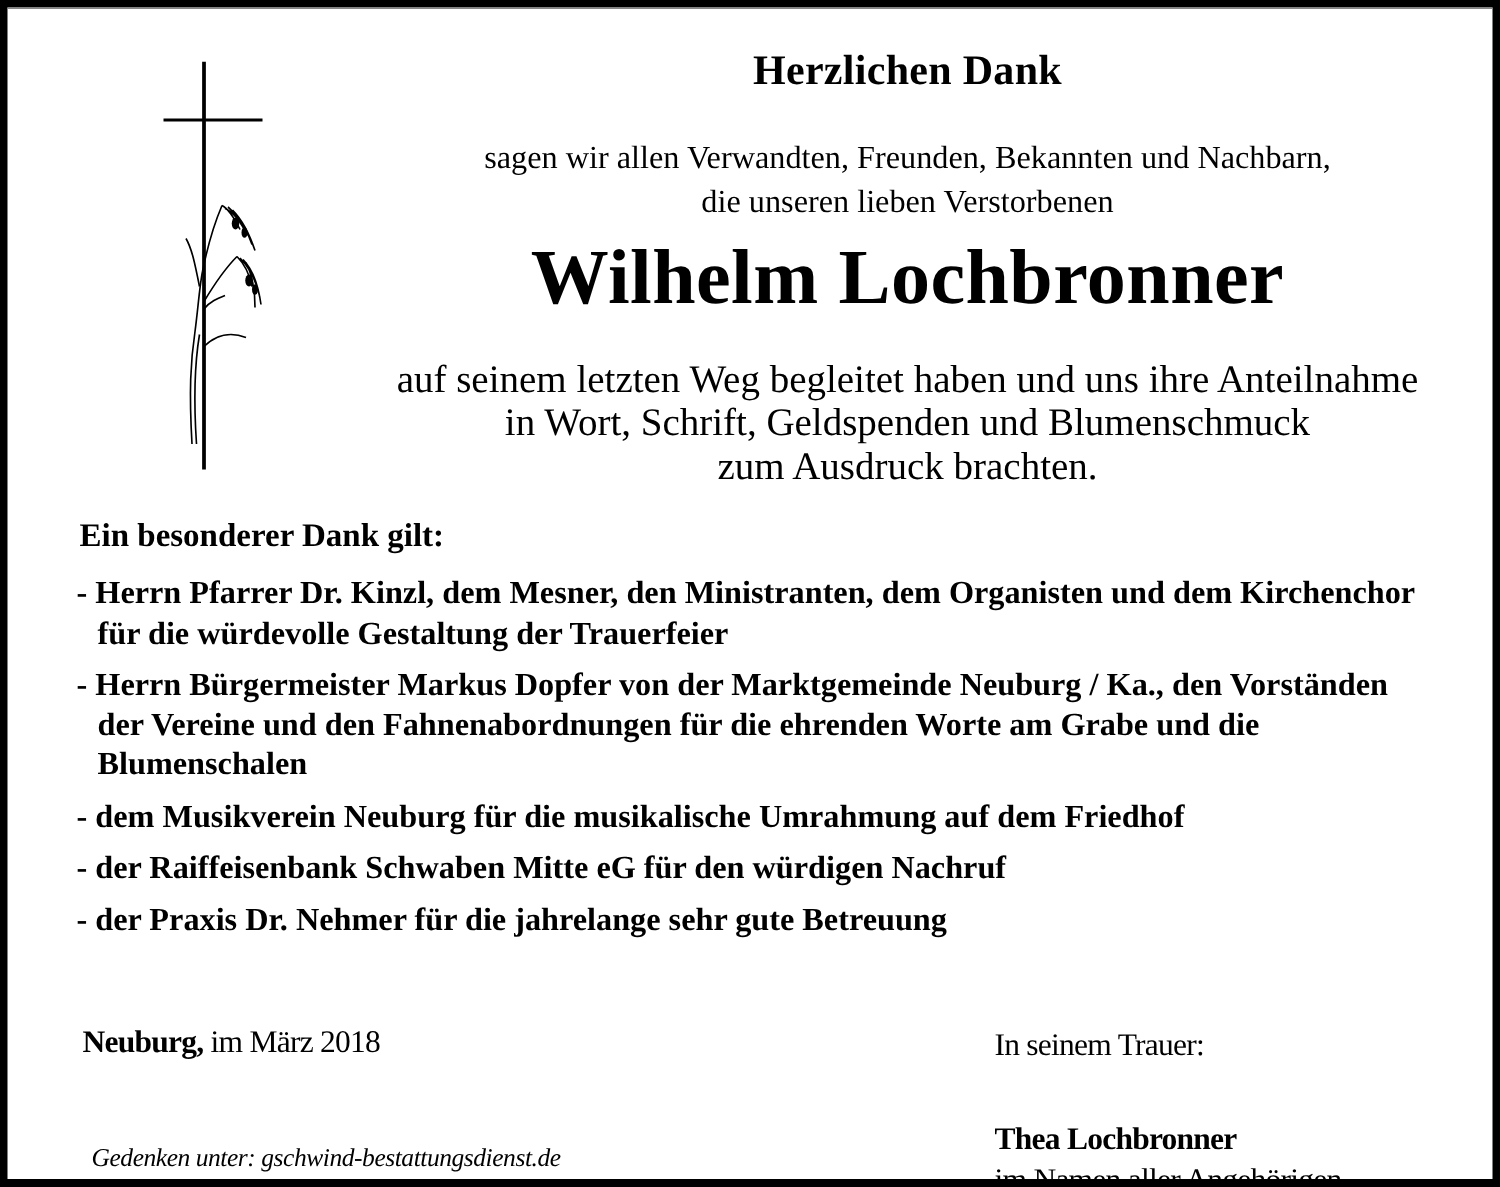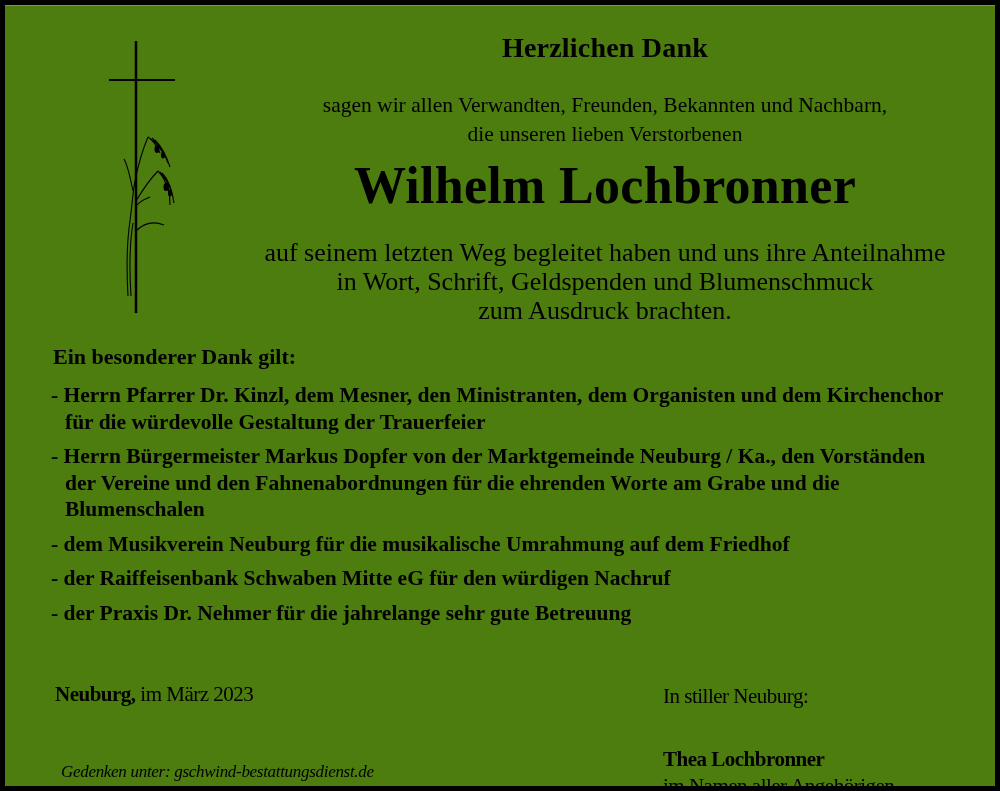--- a/index.html
+++ b/index.html
@@ -5,21 +5,21 @@
     html, body { margin: 0; padding: 0; }
     body {
       width: 1000px; height: 791px; overflow: hidden;
       background: #000;
       font-family: "Liberation Serif", serif;
       color: #000;
     }
     .page {
       position: absolute; left: 5px; top: 5px;
       width: 990px; height: 781px;
-      background: #4d7c0f;
+      background: #ffffff;
       border-top: 1px solid #888;
       box-sizing: border-box;
     }
     .abs { position: absolute; }
     .emblem { left: 95px; top: 35px; width: 90px; height: 280px; }
     .center-block { left: 240px; width: 720px; text-align: center; }
     .title { top: 26px; font-size: 28px; font-weight: bold; letter-spacing: 0.2px; }
     .intro { top: 85px; font-size: 21.5px; line-height: 29px; }
     .name { top: 150px; font-size: 52px; font-weight: bold; line-height: 60px; letter-spacing: 0.3px; }
     .outro { top: 232px; font-size: 26px; line-height: 29px; }
@@ -85,23 +85,23 @@
   <ul class="abs thanks-list">
     <li>Herrn Pfarrer Dr. Kinzl, dem Mesner, den Ministranten, dem Organisten und dem Kirchenchor für die würdevolle Gestaltung der Trauerfeier</li>
     <li>Herrn Bürgermeister Markus Dopfer von der Marktgemeinde Neuburg / Ka., den Vorständen der Vereine und den Fahnenabordnungen für die ehrenden Worte am Grabe und die Blumenschalen</li>
     <li>dem Musikverein Neuburg für die musikalische Umrahmung auf dem Friedhof</li>
     <li>der Raiffeisenbank Schwaben Mitte eG für den würdigen Nachruf</li>
     <li>der Praxis Dr. Nehmer für die jahrelange sehr gute Betreuung</li>
   </ul>
 
   <div class="abs place">
     <b>Neuburg,</b>
-    <span>im März 2023</span>
+    <span>im März 2018</span>
   </div>
 
   <div class="abs signature">
-    <div>In stiller Neuburg:</div>
+    <div>In seinem Trauer:</div>
     <div class="signer">Thea Lochbronner</div>
     <div>im Namen aller Angehörigen</div>
   </div>
 
   <div class="abs memorial">Gedenken unter: gschwind-bestattungsdienst.de</div>
 </div>
 
 </body></html>

